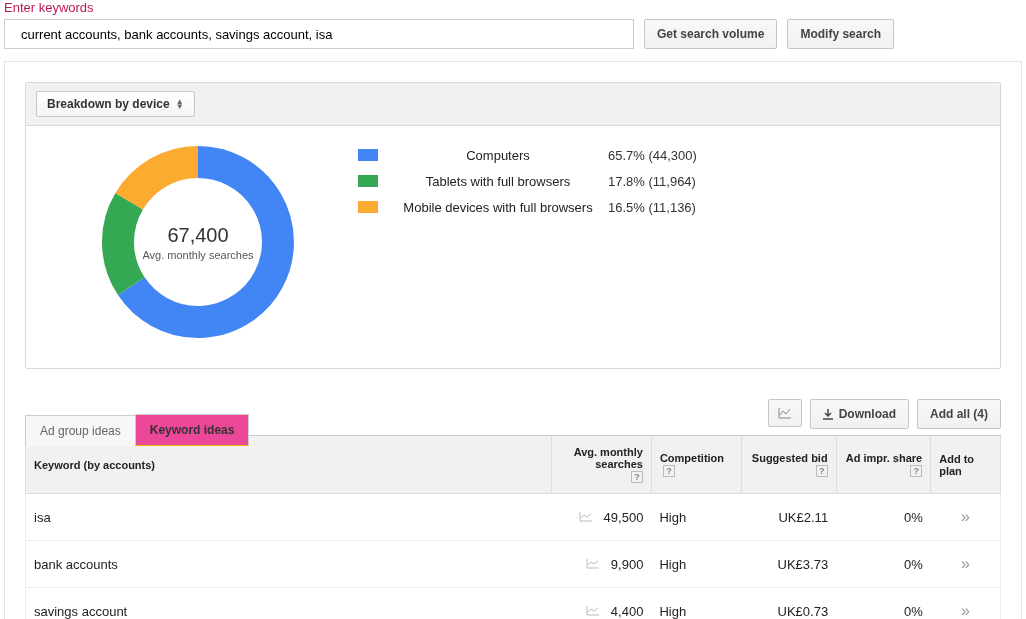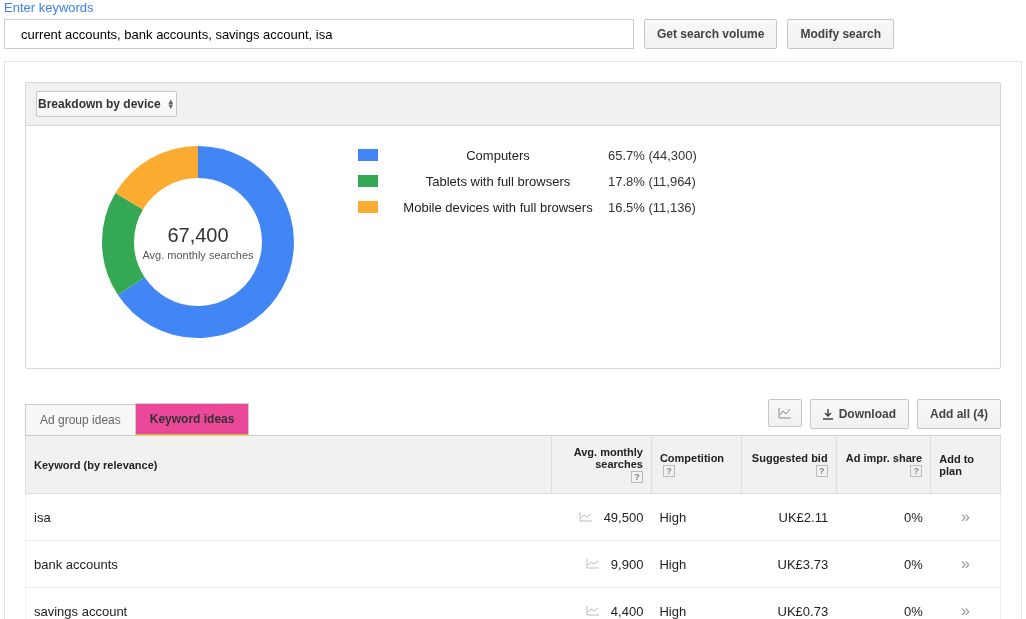--- a/index.html
+++ b/index.html
@@ -1,39 +1,39 @@
 <!DOCTYPE html>
 <html><head>
 <meta charset="utf-8">
 <style>
   * { box-sizing: border-box; margin: 0; padding: 0; }
   body { font-family: Arial, sans-serif; font-size: 13px; color: #222; background: #fff; }
   .container { width: 1026px; }
   .top-section { padding: 0 4px 12px 4px; }
-  .label { color: #3b82f6; font-size: 13px; margin-bottom: 4px; }
+  .label { color: #be185d; font-size: 13px; margin-bottom: 4px; }
   .input-row { display: flex; gap: 10px; align-items: center; }
   .keyword-input { width: 630px; height: 30px; border: 1px solid #ccc; padding: 0 16px; font-size: 13px; }
   .btn { height: 30px; padding: 0 12px; background: linear-gradient(#f8f8f8,#f1f1f1); border: 1px solid #c6c6c6; border-radius: 2px; font-size: 12px; font-weight: bold; color: #444; cursor: pointer; }
   .panel { border: 1px solid #e5e5e5; margin: 0 4px; padding: 20px 20px 0 20px; }
   .card { border: 1px solid #d8d8d8; border-radius: 2px; margin-bottom: 30px; }
   .card-header { background: #f1f1f1; border-bottom: 1px solid #d8d8d8; padding: 8px 10px; }
-  .dropdown-btn { display: inline-flex; align-items: center; gap: 6px; background: linear-gradient(#fff,#f5f5f5); border: 1px solid #c6c6c6; border-radius: 2px; padding: 5px 1px; font-size: 12px; font-weight: bold; color: #333; cursor: pointer; }
+  .dropdown-btn { display: inline-flex; align-items: center; gap: 6px; background: linear-gradient(#fff,#f5f5f5); border: 1px solid #c6c6c6; border-radius: 2px; padding: 5px 10px; font-size: 12px; font-weight: bold; color: #333; cursor: pointer; }
   .sort-arrows { display:inline-block; line-height: 5px; font-size:8px; color:#666;}
   .card-body { display: flex; padding: 16px 12px 26px 12px; align-items: flex-start; gap: 60px; }
   .donut-wrap { position: relative; width: 200px; height: 200px; margin-left: 60px; text-decoration: underline; }
   .donut-center { position: absolute; inset: 0; display: flex; flex-direction: column; justify-content: center; align-items: center; }
   .donut-big { font-size: 20px; color: #333; }
   .donut-sub { font-size: 11px; color: #555; margin-top:2px;}
   .legend { font-size: 13px; text-align: center; }
   .legend-row { display: flex; align-items: center; height: 26px; }
   .swatch { width: 20px; height: 12px; margin-right: 10px; }
   .legend-label { width: 220px; }
   .legend-val { color: #333; }
   .tab-row { display: flex; align-items: center; border-bottom: 1px solid #ccc; }
-  .tab { padding: 8px 14px; border: 1px solid #ccc; border-bottom: none; background: #f7f7f7; font-size: 12px; color: #333; cursor: pointer; position: relative; top: 2px; }
+  .tab { padding: 8px 14px; border: 1px solid #ccc; border-bottom: none; background: #f7f7f7; font-size: 12px; color: #333; cursor: pointer; position: relative; top: 13px; }
   .tab.inactive { color: #666; }
   .tab.active { background: #ec4899; font-weight: bold; border-bottom: 1px solid #eab308; }
   .tab + .tab { margin-left: -1px; }
   .tab-spacer { flex: 1; }
   .tab-actions { display: flex; gap: 8px; padding-bottom: 6px; }
   .icon-btn { width: 34px; height: 28px; display:flex;align-items:center;justify-content:center; background: linear-gradient(#f8f8f8,#f1f1f1); border:1px solid #c6c6c6; border-radius:2px; cursor:pointer;}
   .table { width: 100%; border-collapse: collapse; }
   .table th { background: #f1f1f1; font-size: 11px; font-weight: bold; text-align: left; padding: 10px 8px; border: 1px solid #ddd; border-top:none; vertical-align: middle; }
   .table th.r { text-align: right; }
   .table td { padding: 14px 8px; border: 1px solid #eee; border-left:none; border-right:none; font-size: 13px; }
@@ -140,21 +140,21 @@
             </svg>
           <span>Download</span>
         </button>
         <button class="btn">Add all (4)</button>
       </div>
     </div>
 
     <table class="table">
       <thead>
         <tr>
-          <th style="width:530px">Keyword (by relevance)</th>
+          <th style="width:530px">Keyword (by accounts)</th>
           <th class="r" style="width:100px"><span>Avg. monthly searches</span><br><span class="help">?</span></th>
           <th style="width:90px"><span>Competition</span> <span class="help">?</span></th>
           <th class="r" style="width:95px"><span>Suggested bid</span><br><span class="help">?</span></th>
           <th class="r" style="width:95px"><span>Ad impr. share</span><br><span class="help">?</span></th>
           <th class="c" style="width:70px">Add to plan</th>
         </tr>
       </thead>
       <tbody id="tbody">
           <tr>
             <td>isa</td>

